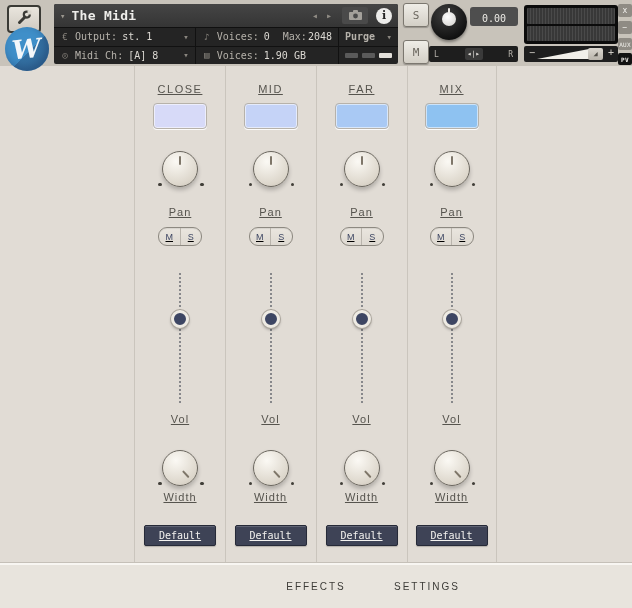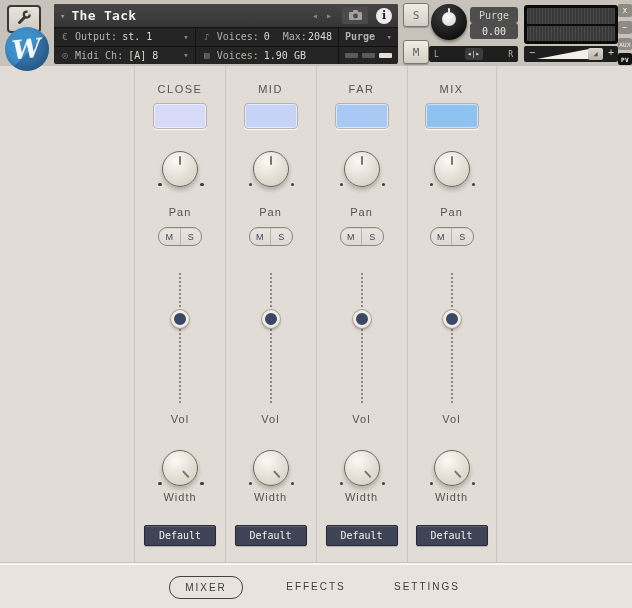--- a/index.html
+++ b/index.html
@@ -47,21 +47,21 @@
     background:linear-gradient(#efede7,#d3cfc6);color:#6a665e;font-size:11px;
     display:flex;align-items:center;justify-content:center;box-shadow:0 1px 1px rgba(0,0,0,.25);}
   .solo-btn{left:403px;top:3px;} .mute-btn{left:403px;top:40px;}
   .tune-knob{position:absolute;left:431px;top:4px;width:36px;height:36px;border-radius:50%;
     background:radial-gradient(circle at 40% 30%,#3e3e3e,#101010 75%);box-shadow:0 2px 3px rgba(0,0,0,.4);}
   .tune-cap{position:absolute;left:11px;top:8px;width:14px;height:14px;border-radius:50%;
     background:radial-gradient(circle at 40% 35%,#ffffff,#cfcdc8);}
   .tune-cap::before{content:"";position:absolute;left:6px;top:-4px;width:2px;height:6px;background:#efede8;border-radius:1px;}
   .tune-tag{position:absolute;left:470px;width:48px;height:16px;background:#4e4e4e;border-radius:3px;
     color:#d6d3cc;font-size:10px;display:flex;align-items:center;justify-content:center;}
-  .tag-label{top:7px;} .tag-value{top:23px;color:#eceae5;}
+  .tag-label{top:7px;} .tag-value{top:10px;color:#eceae5;}
   .panLR{position:absolute;left:429px;top:46px;width:89px;height:16px;background:#1e1e1e;border-radius:2px;
     display:flex;align-items:center;color:#b5b1aa;font-size:8px;padding:0 5px;box-sizing:border-box;}
   .panpos{margin:0 auto;width:18px;height:12px;background:#3a3a3a;border-radius:2px;color:#e2dfda;
     font-size:7px;display:flex;align-items:center;justify-content:center;letter-spacing:0;}
   .meters{position:absolute;left:524px;top:5px;width:94px;height:39px;background:#0b0b0b;border-radius:3px;
     padding:3px;box-sizing:border-box;display:flex;flex-direction:column;gap:2px;}
   .meter-bar{flex:1;border-radius:1px;background:repeating-linear-gradient(90deg,#4a4a4a 0 1px,#383838 1px 3px);}
   .volbar{position:absolute;left:524px;top:46px;width:94px;height:16px;background:#1e1e1e;border-radius:2px;
     color:#cfcbc4;font-size:10px;}
   .volbar .minus{position:absolute;left:5px;top:1px;} .volbar .plus{position:absolute;right:4px;top:1px;}
@@ -75,21 +75,21 @@
   .btn-x{top:4px;height:13px;} .btn-min{top:21px;height:13px;}
   .btn-aux{top:38px;height:12px;font-size:6px;letter-spacing:.3px;}
   .btn-pv{top:53px;height:12px;font-size:6px;font-weight:bold;background:#121212;letter-spacing:.3px;}
 
   
   .body{position:absolute;left:0;top:66px;width:632px;height:496px;background:#e1dcd5;
     border-bottom:1px solid #c5c0b8;}
   .vdiv{position:absolute;top:0;bottom:0;width:1px;background:#cac5bd;}
 
   .col{position:absolute;top:0;width:90px;height:100%;}
-  .col > *{position:absolute;left:50%;transform:translateX(-50%);}
+  .col > *{position:absolute;left:50%;transform:translateX(-50%);text-decoration:underline;}
   .ch-name{top:17px;font-size:11px;letter-spacing:1.5px;color:#56544e;white-space:nowrap;}
   .ch-color{top:37px;width:52px;height:24px;border-radius:4px;border:1px solid #b7b2aa;
     box-shadow:0 1px 0 rgba(255,255,255,.9),inset 0 0 0 1px rgba(255,255,255,.55);}
   .knob{width:34px;height:34px;border-radius:50%;border:1px solid #6b675f;
     background:radial-gradient(circle at 38% 28%,#fbf9f4,#ddd7cc 70%,#c7c0b4);
     box-shadow:0 3px 4px rgba(0,0,0,.22);}
   .knob .ptr{position:absolute;inset:0;transform:rotate(var(--rot,0deg));}
   .knob .ptr::before{content:"";position:absolute;left:calc(50% - 1px);top:4px;width:2px;height:9px;
     background:#7e7669;border-radius:1px;}
   .knob::after{content:"";position:absolute;left:-5px;bottom:0;width:3.5px;height:3.5px;border-radius:50%;
@@ -135,21 +135,21 @@
       </span>
     </div>
 
     <div class="logo">
       <span class="logo-w">W</span>
     </div>
 
     <div class="hdr-block mono">
       <div class="title-row">
         <span class="title-caret">▾</span>
-        <span class="inst-title">The Tack</span>
+        <span class="inst-title">The Midi</span>
         <span class="nav-arrows">
           <span>◂</span>
           <span>▸</span>
         </span>
         <span class="cam-btn">
           <span>
             <svg width="13" height="10" viewBox="0 0 13 10">
               <rect x="0" y="2" width="13" height="8" rx="1" fill="#a3a09a"></rect>
               <rect x="4" y="0" width="5" height="3" rx="1" fill="#a3a09a"></rect>
               <circle cx="6.5" cy="6" r="2.4" fill="#4a4a4a"></circle>
@@ -343,18 +343,17 @@
       <div class="ch-label lbl-vol">Vol</div>
       <div class="knob knob-width">
           <span class="ptr"></span>
         </div>
       <div class="ch-label lbl-width">Width</div>
       <div class="default-btn mono">Default</div>
     </div>
   </div>
 
   <div class="tabstrip">
-    <div class="tab tab-mixer">MIXER</div>
     <div class="tab tab-effects">EFFECTS</div>
     <div class="tab tab-settings">SETTINGS</div>
   </div>
 
 </div>
 
 </body></html>

